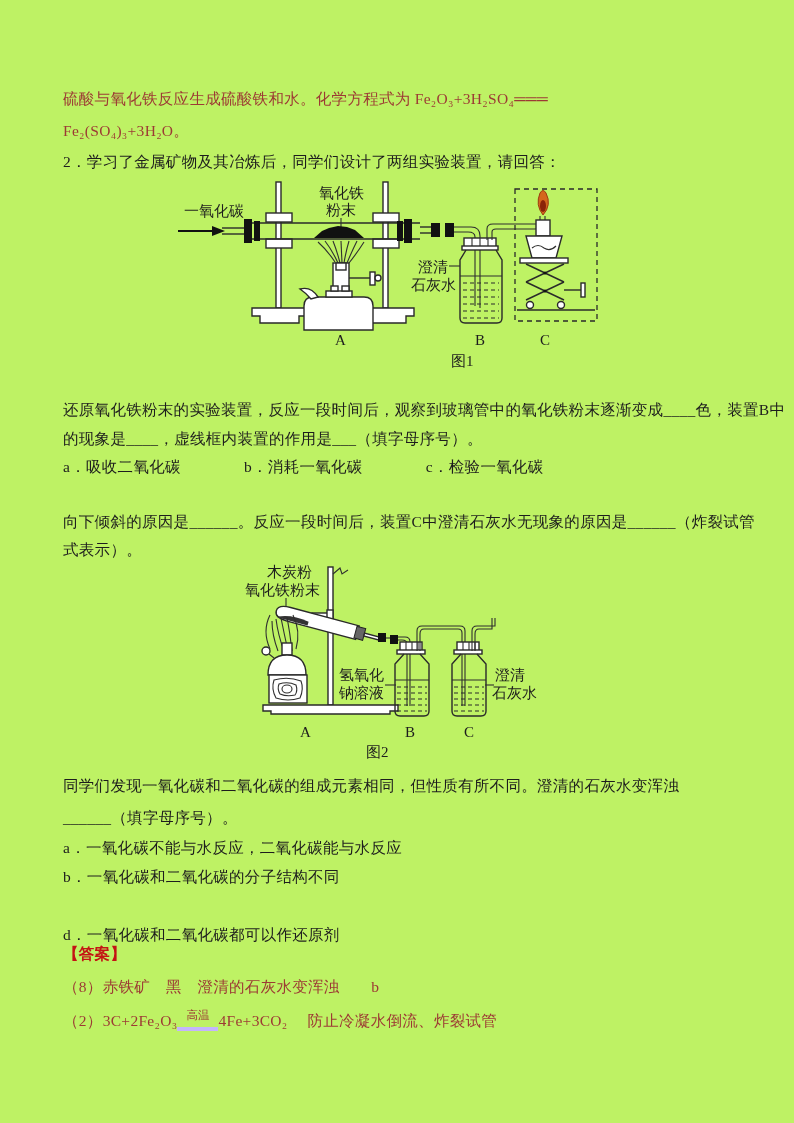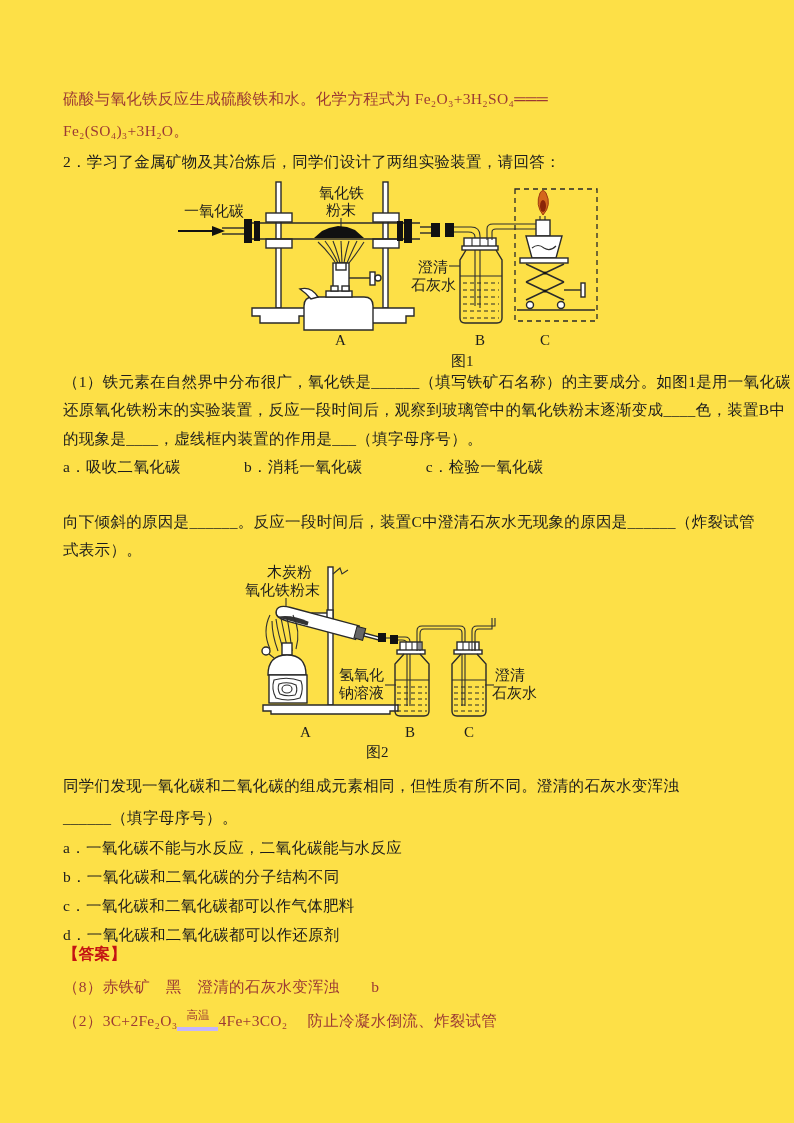--- a/index.html
+++ b/index.html
@@ -1,16 +1,16 @@
 <!DOCTYPE html>
 <html><head>
 <meta charset="utf-8">
 <style>
   html,body{margin:0;padding:0;background:#e8e8e8;}
-  .page{position:relative;width:794px;height:1123px;background:#fde047;margin:0 auto;
+  .page{position:relative;width:794px;height:1123px;background:#bef264;margin:0 auto;
         font-family:"Liberation Serif","DejaVu Serif",serif;overflow:hidden;}
   .line{position:absolute;left:63px;font-size:15.5px;color:#1d1d1d;white-space:pre;
         letter-spacing:.3px;line-height:22px;}
   .red{color:#9c3a34;}
   .ansHead{color:#c41414;font-weight:bold;text-align:center;}
   .cond{display:inline-block;font-size:11.5px;color:#9c3a34;border-bottom:4px solid #c4b5fd;
         padding:0 9px 1px;position:relative;top:-7px;letter-spacing:0;}
   svg{position:absolute;}
   svg text{font-family:"Liberation Serif","DejaVu Serif",serif;font-size:15px;fill:#1d1d1d;}
   .ln{stroke:#2a2a2a;stroke-width:1.4;fill:none;}
@@ -147,21 +147,20 @@
         <circle class="wh" cx="393" cy="125" r="3.5"></circle>
       <line class="ln" x1="349" y1="130" x2="427" y2="130"></line>
     </g>
 
     <text x="167" y="165">A</text>
     <text x="307" y="165">B</text>
     <text x="372" y="165">C</text>
     <text x="283" y="186">图1</text>
   </svg>
 
-  <div class="line" style="top:371px;">（1）铁元素在自然界中分布很广，氧化铁是______（填写铁矿石名称）的主要成分。如图1是用一氧化碳</div>
   <div class="line" style="top:399px;">还原氧化铁粉末的实验装置，反应一段时间后，观察到玻璃管中的氧化铁粉末逐渐变成____色，装置B中</div>
   <div class="line" style="top:456px;">a．吸收二氧化碳　　　　b．消耗一氧化碳　　　　c．检验一氧化碳</div>
   <div class="line" style="top:428px;">的现象是____，虚线框内装置的作用是___（填字母序号）。</div>
 
   <div class="line" style="top:511px;">向下倾斜的原因是______。反应一段时间后，装置C中澄清石灰水无现象的原因是______（炸裂试管</div>
   <div class="line" style="top:539px;">式表示）。</div>
 
   <svg style="left:208px;top:563px;" width="400" height="200" viewBox="0 0 400 200">
 
     <text x="59" y="14">木炭粉</text>
@@ -264,20 +263,19 @@
     <text x="92" y="174">A</text>
     <text x="197" y="174">B</text>
     <text x="256" y="174">C</text>
     <text x="158" y="194">图2</text>
   </svg>
 
   <div class="line" style="top:775px;">同学们发现一氧化碳和二氧化碳的组成元素相同，但性质有所不同。澄清的石灰水变浑浊</div>
   <div class="line" style="top:807px;">______（填字母序号）。</div>
   <div class="line" style="top:837px;">a．一氧化碳不能与水反应，二氧化碳能与水反应</div>
   <div class="line" style="top:866px;">b．一氧化碳和二氧化碳的分子结构不同</div>
-  <div class="line" style="top:895px;">c．一氧化碳和二氧化碳都可以作气体肥料</div>
   <div class="line" style="top:924px;">d．一氧化碳和二氧化碳都可以作还原剂</div>
 
   <div class="line ansHead" style="top:943px;">【答案】</div>
   <div class="line red" style="top:976px;">（8）赤铁矿　黑　澄清的石灰水变浑浊　　b</div>
   <div class="line red" style="top:1010px;"><span>（2）3C+2Fe₂O₃</span><span class="cond">高温</span><span>4Fe+3CO₂　 防止冷凝水倒流、炸裂试管</span></div>
 
 </div>
 
 </body></html>

